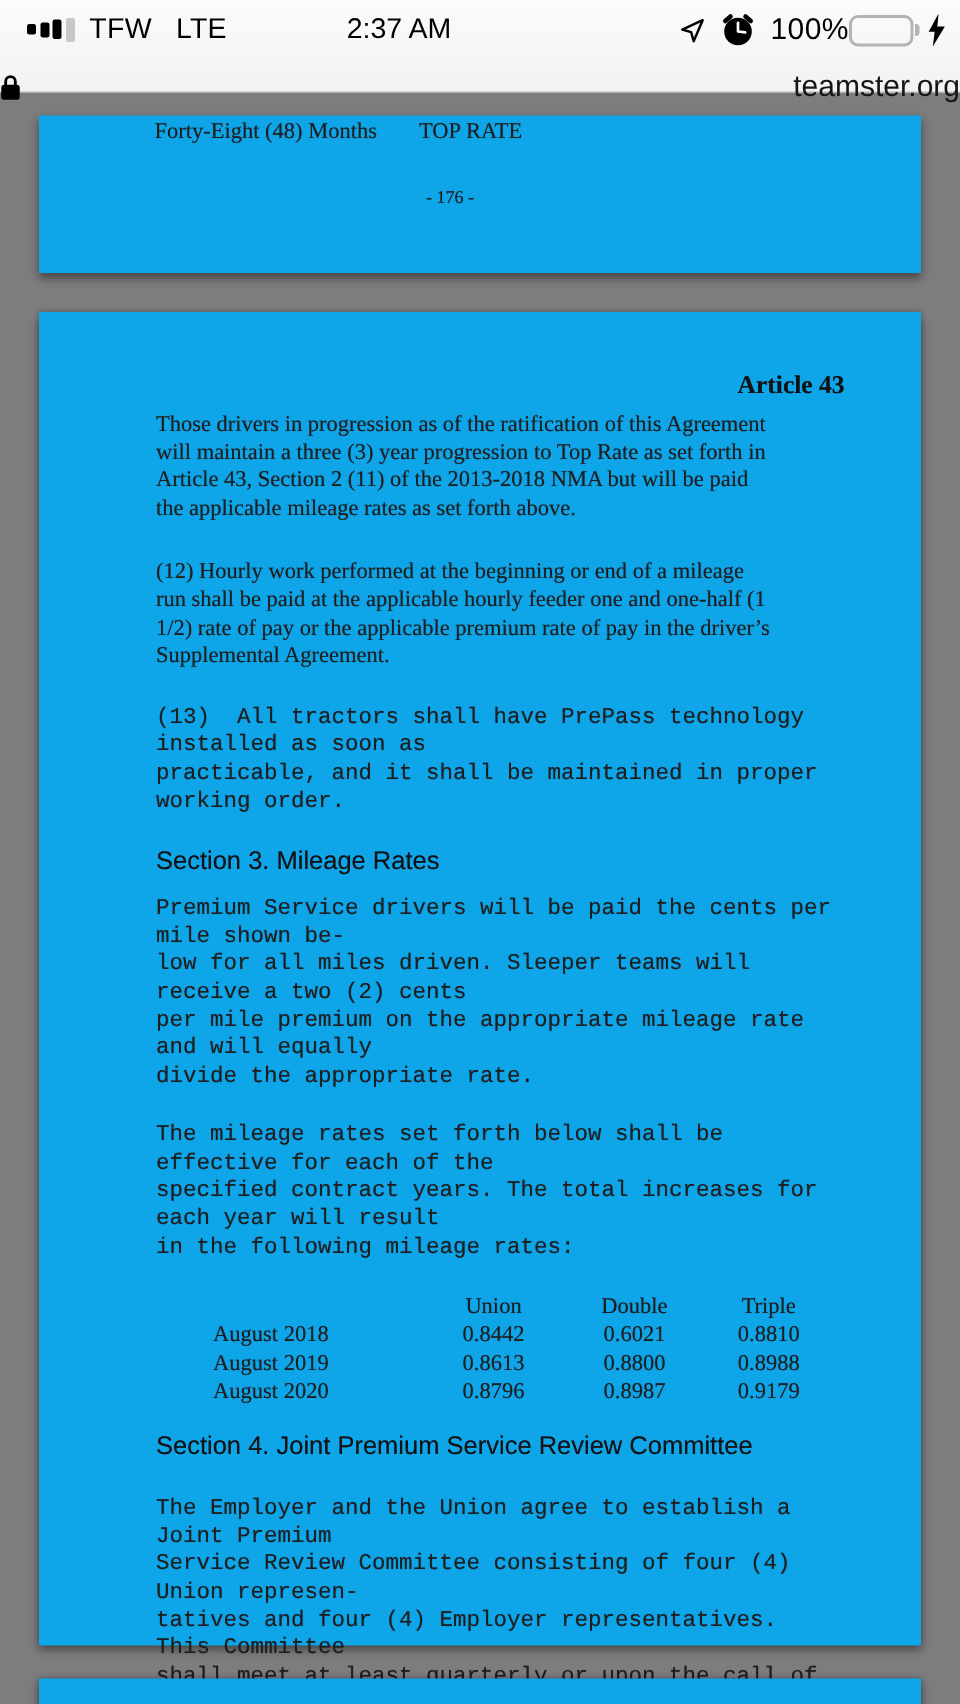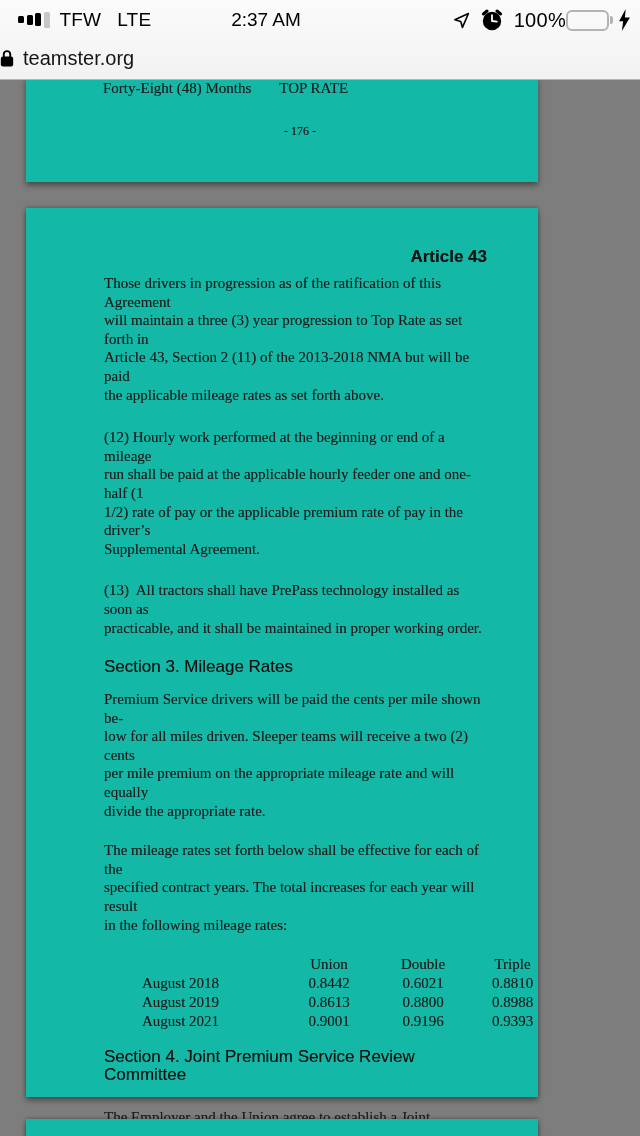--- a/index.html
+++ b/index.html
@@ -5,21 +5,21 @@
   * { margin:0; padding:0; box-sizing:border-box; }
   html,body { background:#444; }
   .screen {
     position:relative; width:640px; height:1136px; margin:0 auto;
     overflow:hidden; background:var(--viewer-bg,#7d7d7d);
     font-family:"Liberation Sans", sans-serif;
   }
 
   
   .chrome {
-    position:absolute; top:0; left:0; right:0; height:80px; z-index:10;
+    position:absolute; top:0; left:0; right:0; height:62px; z-index:10;
     background:linear-gradient(180deg,#fbfbfb 0%, var(--chrome-bg,#f3f3f4) 100%);
     border-bottom:1px solid rgba(0,0,0,0.28);
   }
   .status-bar { position:relative; height:40px; }
   .status-left { position:absolute; left:18px; top:0; height:40px; display:flex; align-items:center; }
   .signal { display:flex; align-items:flex-end; gap:2.5px; margin-right:10px; padding-bottom:1px; }
   .signal .bar { width:6px; background:#000; border-radius:1.5px; }
   .signal .b1 { height:7px; } .signal .b2 { height:10px; }
   .signal .b3 { height:13px; } .signal .b4 { height:16px; background:#c7c7c9; }
   .carrier { font-size:19px; color:#000; margin-right:16px; letter-spacing:.2px; }
@@ -35,55 +35,55 @@
   .batt-pct { font-size:20px; color:#000; margin-right:0; letter-spacing:.3px; }
   .battery { display:flex; align-items:center; margin-right:5px; }
   .battery-body {
     width:43px; height:21px; border:2px solid #b4b4b6; border-radius:6px; padding:1.5px;
   }
   .battery-fill { width:100%; height:100%; border-radius:3px; background:var(--battery-green,#53d86a); }
   .battery-cap { width:3px; height:8px; background:#b4b4b6; border-radius:0 2.5px 2.5px 0; margin-left:1px; }
 
   .url-bar {
     position:absolute; top:40px; left:0; right:0; height:36px;
-    display:flex; align-items:center; justify-content:flex-start; gap:9px;
+    display:flex; align-items:center; justify-content:space-between; gap:9px;
     font-size:20px; color:#151515; cursor:pointer;
   }
 
   
   .viewport { position:absolute; top:77px; left:0; right:0; bottom:0; background:var(--viewer-bg,#7d7d7d); }
   .page {
-    position:absolute; left:26px; width:512px; background:#14b8a6;
+    position:absolute; left:26px; width:588px; background:#0ea5e9;
     box-shadow:0 3px 6px rgba(0,0,0,0.45), 0 -1px 3px rgba(0,0,0,0.18);
   }
   .page-176 { top:0; height:105px; box-shadow:0 3px 6px rgba(0,0,0,0.45); }
   .page-177 { top:131px; height:889px; }
   .page-next { top:1042px; height:60px; }
 
   .doc, .doc-p, .pnum, .p176-row {
     font-family:"Liberation Serif","DejaVu Serif",serif;
     color:#1e1e1e;
     text-shadow:0 0 .5px rgba(30,30,30,.55);
   }
   .p176-row { position:absolute; left:77px; top:3px; font-size:15px; white-space:nowrap; }
   .p176-row .gap { display:inline-block; width:28px; }
   .p176-num { position:absolute; top:45px; left:227px; width:94px; text-align:center; font-size:15px; }
 
   .doc-content { padding:40px 51px 0 78px; }
   .doc-p { font-size:15px; line-height:18.6px; white-space:pre-wrap; }
   .h-article {
-    text-align:right; font-family:Liberation Sans, sans-serif; font-weight:700;
+    text-align:right; font-family:Liberation Serif, serif; font-weight:700;
     font-size:17px; line-height:18px; color:#121212; margin-bottom:8px;
     text-shadow:0 0 .4px rgba(0,0,0,.5);
   }
   .h-sec {
     font-family:"Liberation Sans",sans-serif; font-weight:400; font-size:17px;
     line-height:18px; color:#121212; text-shadow:0 0 .4px rgba(0,0,0,.5);
   } .mb14{margin-bottom:14px;}
-  .mb21{margin-bottom:21px;} .mb23{margin-bottom:23px;} .mb24{margin-bottom:24px;}
+  .mb21{margin-bottom:21px;font-family:Liberation Mono, monospace;} .mb23{margin-bottom:23px;} .mb24{margin-bottom:24px;}
 
   .rate-table { font-family:"Liberation Serif",serif; font-size:15px; line-height:19px; margin-bottom:17px;
                 color:#1e1e1e; text-shadow:0 0 .5px rgba(30,30,30,.55); }
   .rt-row { display:grid; grid-template-columns:175px 100px 88px 91px; }
   .rt-label { padding-left:38px; }
   .rt-val { text-align:center; }
 
   .pnum { text-align:center; font-size:12px; line-height:18px; }
 </style>
 </head>
@@ -186,24 +186,24 @@
             <div class="rt-val">0.6021</div>
             <div class="rt-val">0.8810</div>
           </div>
           <div class="rt-row">
             <div class="rt-label">August 2019</div>
             <div class="rt-val">0.8613</div>
             <div class="rt-val">0.8800</div>
             <div class="rt-val">0.8988</div>
           </div>
           <div class="rt-row">
-            <div class="rt-label">August 2021</div>
-            <div class="rt-val">0.9001</div>
-            <div class="rt-val">0.9196</div>
-            <div class="rt-val">0.9393</div>
+            <div class="rt-label">August 2020</div>
+            <div class="rt-val">0.8796</div>
+            <div class="rt-val">0.8987</div>
+            <div class="rt-val">0.9179</div>
           </div>
         </div>
 
         <h3 class="h-sec mb24">Section 4. Joint Premium Service Review Committee</h3>
         <p class="doc-p mb21">The Employer and the Union agree to establish a Joint Premium
 Service Review Committee consisting of four (4) Union represen-
 tatives and four (4) Employer representatives. This Committee
 shall meet at least quarterly or upon the call of either the Union
 Chair (who shall be appointed by the Union General President) or
 the Employer Chair.</p>

